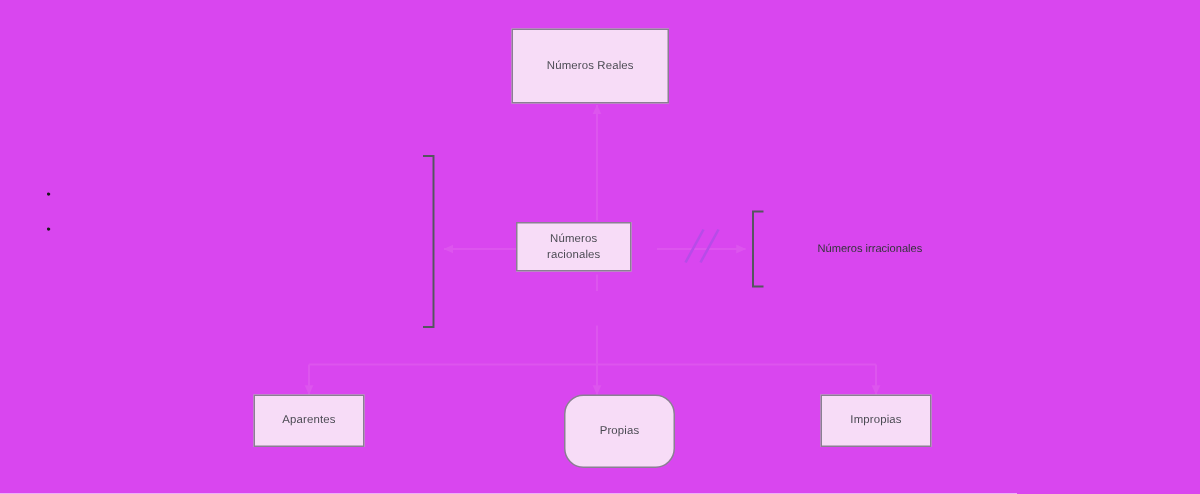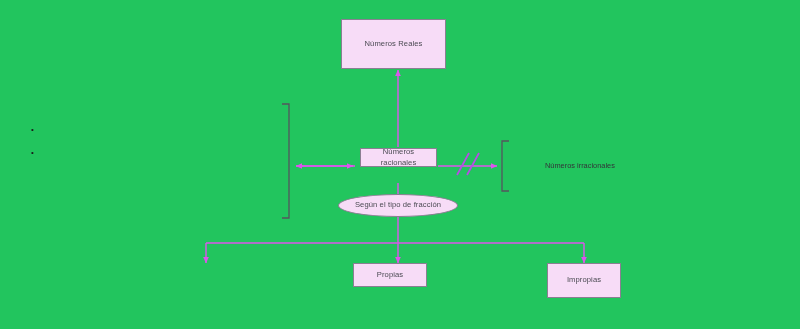--- a/index.html
+++ b/index.html
@@ -7,21 +7,21 @@
     padding: 0;
     background: #ffffff;
   }
   body {
     font-family: "Liberation Sans", sans-serif;
   }
   #canvas {
     position: relative;
     width: 800px;
     height: 329px;
-    background: #22c55e;
+    background: #d946ef;
     overflow: hidden;
   }
   #svg-layer {
     position: absolute;
     left: 0;
     top: 0;
     width: 800px;
     height: 329px;
   }
   .node {
@@ -118,31 +118,31 @@
 
     <path d="M 282 104 L 289 104 L 289 218 L 282 218" fill="none" stroke="#55555e" stroke-width="1.3"></path>
 
     <path d="M 509 141 L 502 141 L 502 191 L 509 191" fill="none" stroke="#55555e" stroke-width="1.3"></path>
   </svg>
 
   <div class="node" style="left:341px; top:19px; width:105px; height:50px;">
     <span>Números Reales</span>
   </div>
 
-  <div class="node" style="left:360px; top:148px; width:77px; height:19px; white-space:pre-line;">
+  <div class="node" style="left:344px; top:148px; width:77px; height:33px; white-space:pre-line;">
     <span>Números
 racionales</span>
   </div>
 
-  <div class="node node-oval" style="left:338px; top:194px; width:120px; height:23px;">
-    <span>Según el tipo de fracción</span>
+
+  <div class="node" style="left:169px; top:263px; width:74px; height:35px;">
+    <span>Aparentes</span>
   </div>
 
-
-  <div class="node" style="left:353px; top:263px; width:74px; height:24px;">
+  <div class="node" style="left:376px; top:263px; width:74px; height:49px;border-radius:13px;">
     <span>Propias</span>
   </div>
 
   <div class="node" style="left:547px; top:263px; width:74px; height:35px;">
     <span>Impropias</span>
   </div>
 
   <div class="side-label" style="left:517px; top:161px;">
     <span>Números irracionales</span>
   </div>

